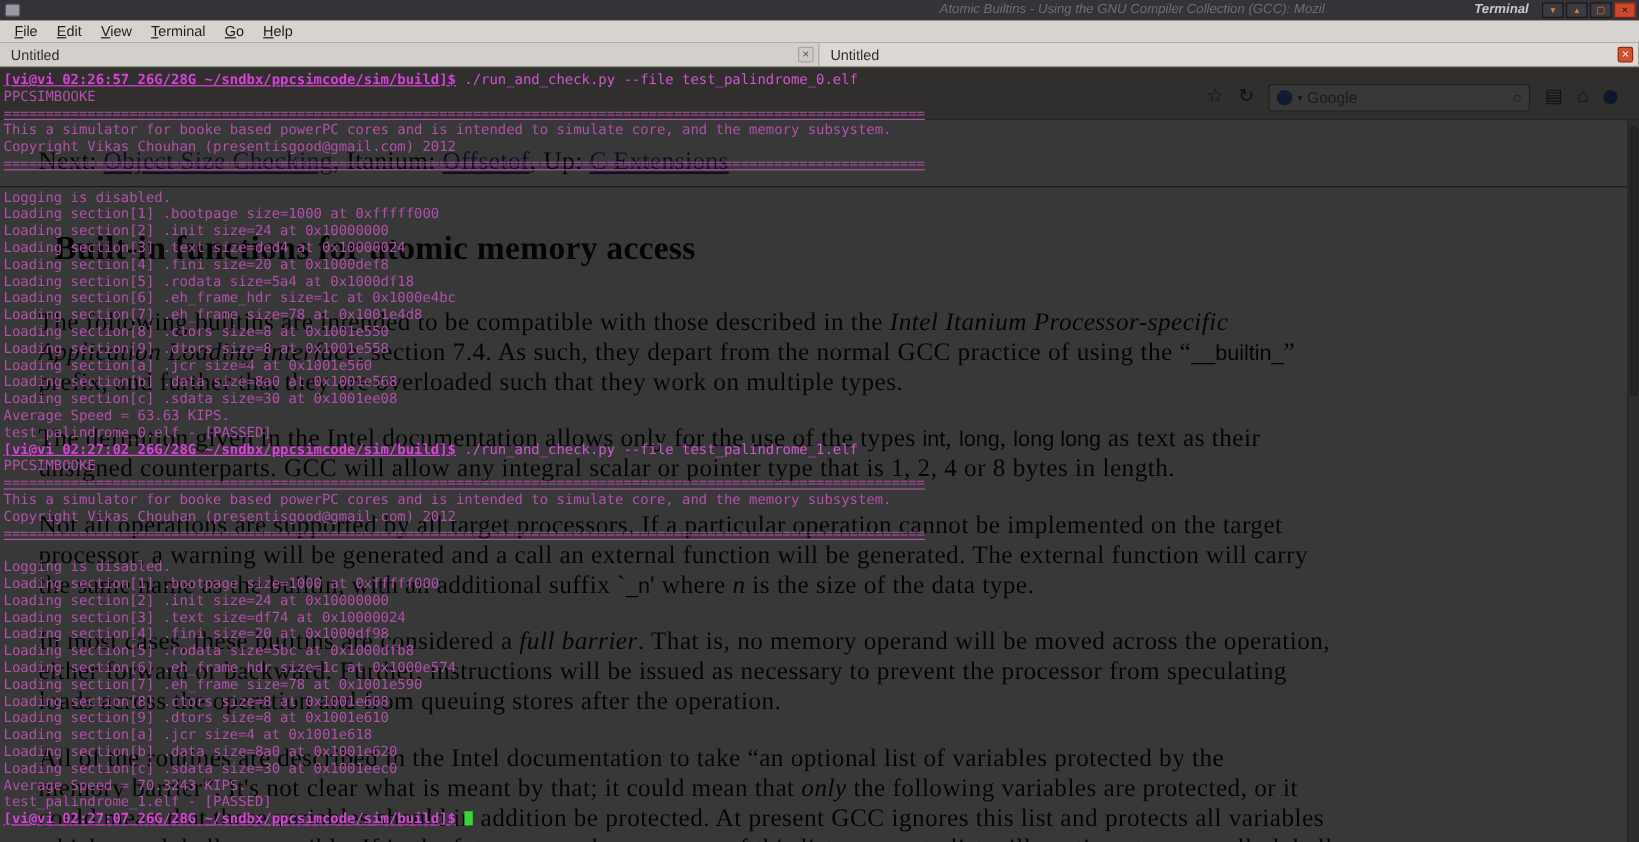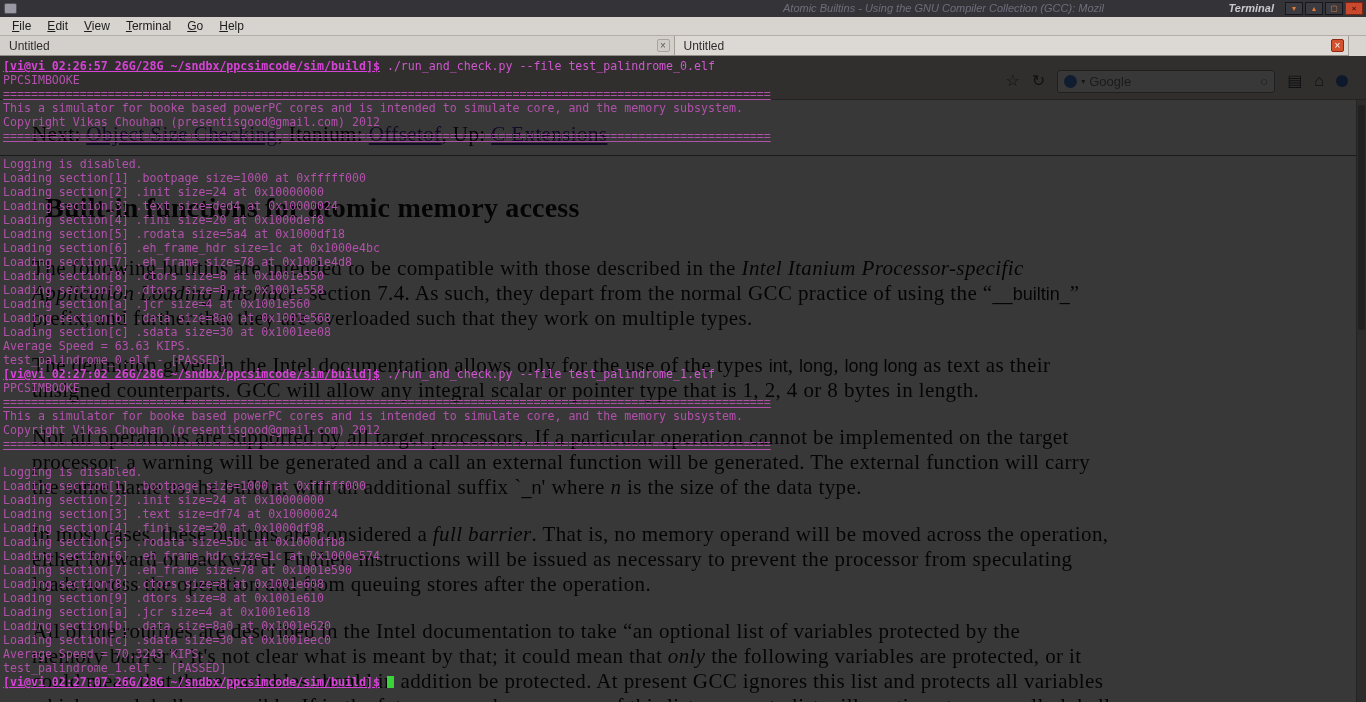--- a/index.html
+++ b/index.html
@@ -34,21 +34,21 @@
   .term { position:absolute; inset:0; }
   .t-titlebar { position:absolute; top:0; left:0; right:0; height:25px; background:rgba(28,27,33,0.87); }
   .t-appicon { position:absolute; left:4px; top:3px; width:13px; height:11px; background:#9a98a2; border-radius:2px; border:1px solid #55525c; }
   .t-behind { position:absolute; left:783px; top:2px; font-size:11px; font-style:italic; color:rgba(175,170,195,0.48); white-space:nowrap; }
   .t-title { position:absolute; right:92px; top:2px; font-size:11px; font-weight:bold; font-style:italic; color:#c9c9cc; }
   .t-btns { position:absolute; right:3px; top:2px; display:flex; gap:2px; }
   .t-btn { width:18px; height:13px; background:#3d3b42; border:1px solid #17161a; color:#e07a30; font-size:8px; line-height:11px; text-align:center; }
   .t-btn.close { background:#c8492e; border-color:#7e2413; color:#51150a; font-weight:bold; }
   .t-menubar { position:absolute; top:17px; left:0; right:0; height:19px; background:#d7d3cf; border-bottom:1px solid #b2ada7; display:flex; align-items:center; padding-left:4px; }
   .t-menu { font-size:12px; color:#1d1d1d; padding:1px 8px; }
-  .t-tabbar { position:absolute; top:36px; left:0; right:17px; height:20px; background:#c7c3be; display:flex; border-bottom:1px solid #918c86; }
+  .t-tabbar { position:absolute; top:36px; left:0; right:0; height:20px; background:#c7c3be; display:flex; border-bottom:1px solid #918c86; }
   .t-tab { flex:1; display:flex; align-items:center; background:#d3cfca; border-right:1px solid #a29d97; padding:0 4px; }
   .t-tab.active { background:#dcd8d4; }
   .t-tab-label { font-size:12px; color:#2e2e2e; padding-left:5px; flex:1; }
   .t-tab-close { width:13px; height:13px; flex:none; font-size:10px; line-height:11px; text-align:center; color:#5a5a5a; border:1px solid #a8a39d; background:#cfcbc6; border-radius:2px; }
   .t-tab-close.red { background:#d2512f; border-color:#8d2814; color:#fff; }
   .t-body { position:absolute; top:56px; left:0; right:0; bottom:0; background:rgba(0,0,0,0.78); padding:3px 0 0 3px;
             font-family:"DejaVu Sans Mono",monospace; font-size:11.6px; line-height:14px; overflow:hidden; }
   .tl { height:14px; white-space:pre; }
   .tp { color:#d643d6; font-weight:bold; text-decoration:underline; }
   .tc { color:#cf57cf; }

